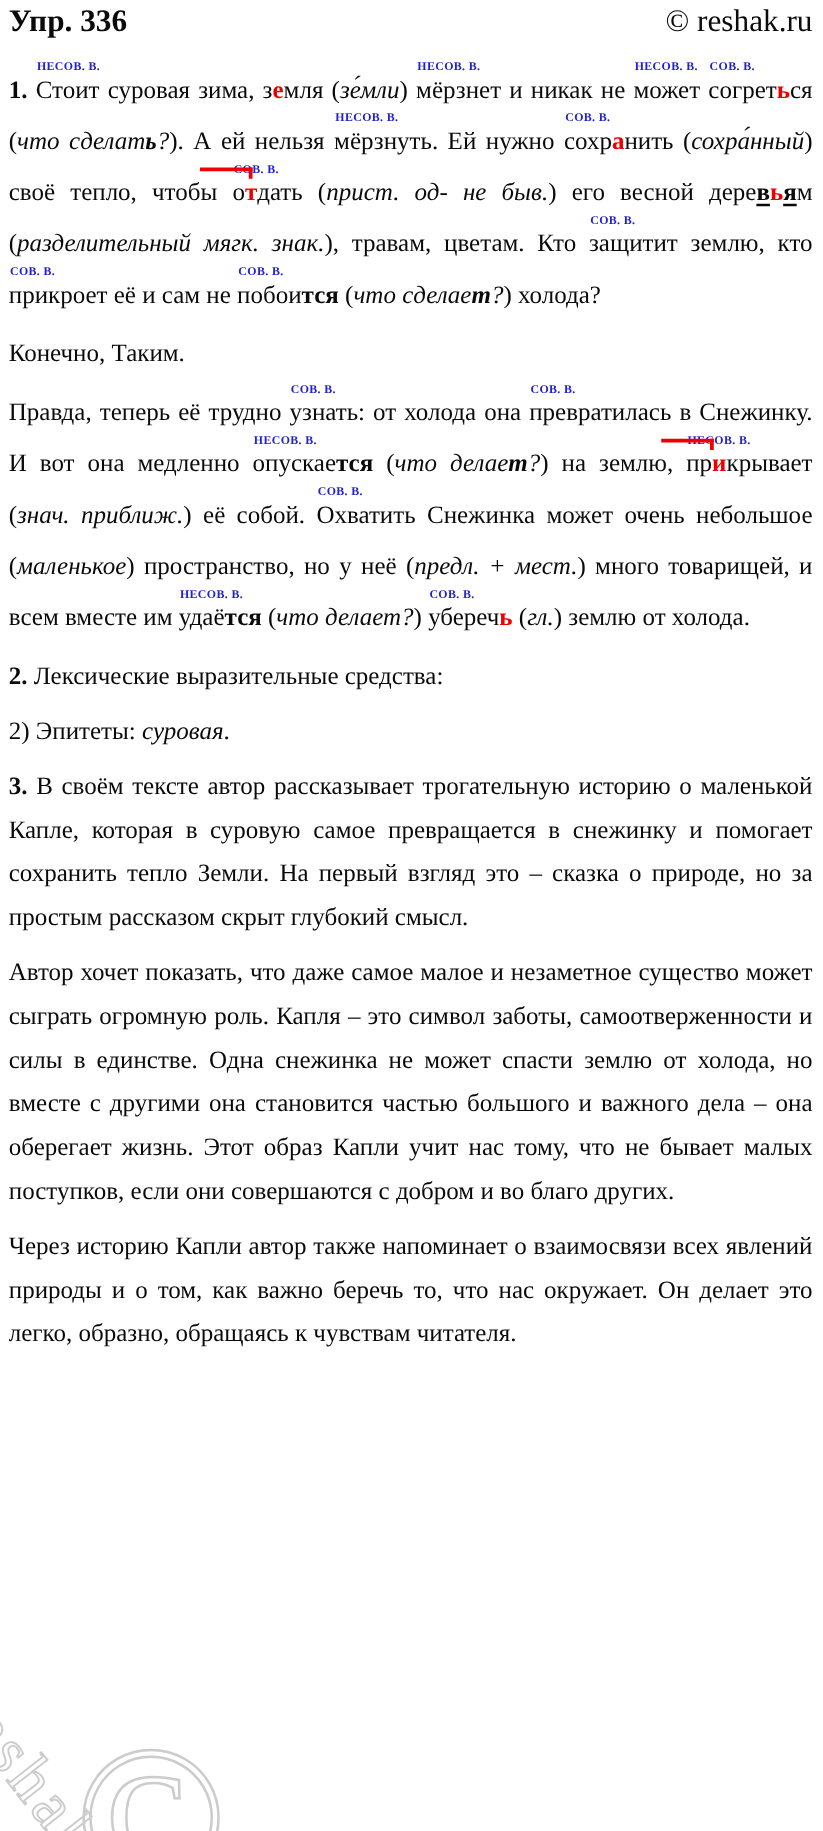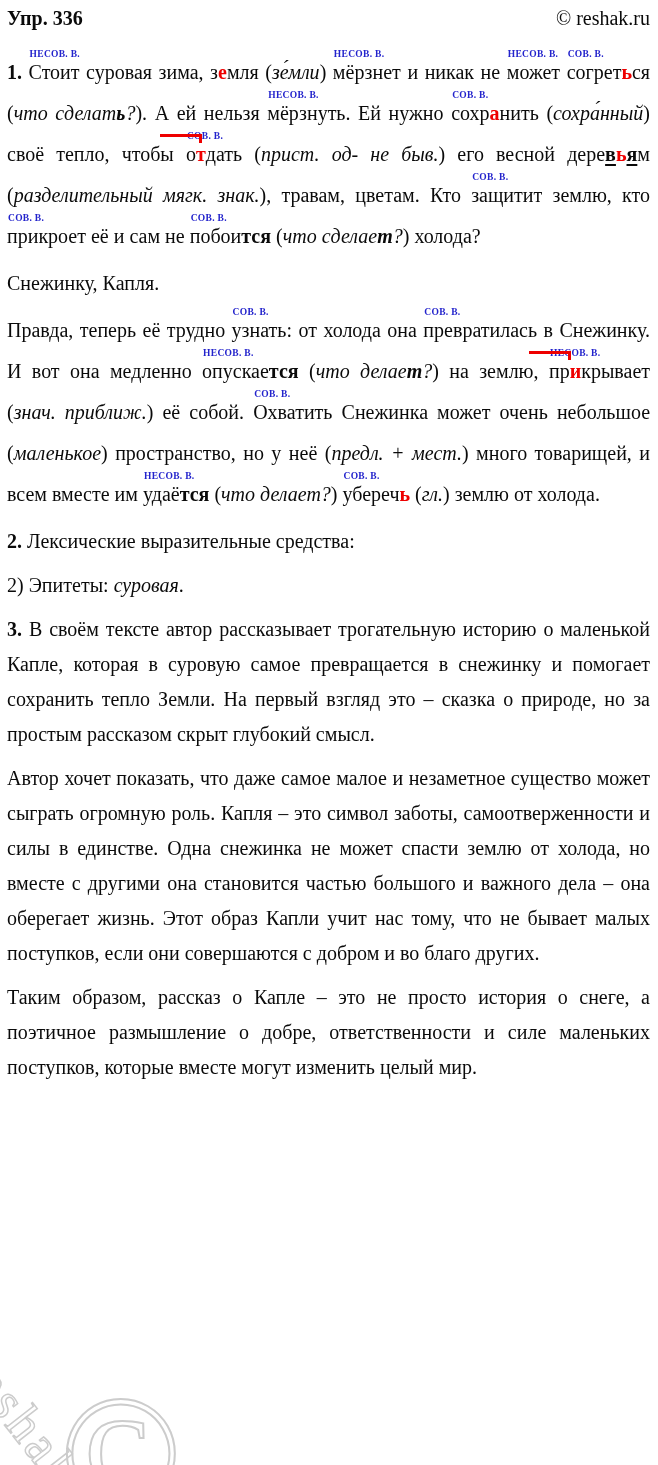--- a/index.html
+++ b/index.html
@@ -9,21 +9,21 @@
   }
   *{box-sizing:border-box;}
   html,body{margin:0;padding:0;}
   body{
     width:658px;height:1465px;overflow:hidden;position:relative;
     background:#ffffff;color:#0a0a0a;
     font-family:"Liberation Serif", serif;
   }
   .content{position:relative;z-index:1;padding:6px 8px 0 7px;}
   .hdr{display:flex;justify-content:space-between;align-items:baseline;
-       font-size:20px;line-height:24px;margin-bottom:22px;}
+       font-size:25px;line-height:24px;margin-bottom:22px;}
   .hdr-title{font-weight:bold;}
   p.para{margin:0 0 9px 0;font-size:20px;line-height:35px;text-align:justify;}
   p.para.annotated{line-height:41px;}
   .i{font-style:italic;margin-top:16px;}
   .b{font-weight:bold;}
   .bi{font-weight:bold;font-style:italic;}
   .r{color:var(--hl-red);font-weight:bold;}
   .u{font-weight:bold;text-decoration:underline;text-underline-offset:3px;}
   .aw{position:relative;white-space:nowrap;}
   .ann{
@@ -59,21 +59,21 @@
   <div class="wm-copy">©</div>
 </div>
 
 <div class="content">
   <div class="hdr">
     <span class="hdr-title">Упр. 336</span>
     <span class="hdr-copy">© reshak.ru</span>
   </div>
   <div id="paras">
       <p class="para annotated"><span class="b">1.</span><span> </span><span class="aw"><span class="ann">НЕСОВ. В.</span><span>Стоит</span></span><span> суровая зима, з</span><span class="r">е</span><span>мля (</span><span class="i">зе́мли</span><span>) </span><span class="aw"><span class="ann">НЕСОВ. В.</span><span>мёрзнет</span></span><span> и никак не </span><span class="aw"><span class="ann">НЕСОВ. В.</span><span>может</span></span><span> </span><span class="aw"><span class="ann">СОВ. В.</span><span>согрет</span><span class="r">ь</span><span>ся</span></span><span> (</span><span class="i">что сделат</span><span class="bi">ь</span><span class="i">?</span><span>). А ей нельзя </span><span class="aw"><span class="ann">НЕСОВ. В.</span><span>мёрзнуть</span></span><span>. Ей нужно </span><span class="aw"><span class="ann">СОВ. В.</span><span>сохр</span><span class="r">а</span><span>нить</span></span><span> (</span><span class="i">сохра́нный</span><span>) своё тепло, чтобы </span><span class="aw"><span class="ann">СОВ. В.</span><span class="prefix-mark pm-ot"></span><span>о</span><span class="r">т</span><span>дать</span></span><span> (</span><span class="i">прист. од- не быв.</span><span>) его весной </span><span class="aw"><span>дере</span><span class="u">в</span><span class="r">ь</span><span class="u">я</span><span>м</span></span><span> (</span><span class="i">разделительный мягк. знак.</span><span>), травам, цветам. Кто </span><span class="aw"><span class="ann">СОВ. В.</span><span>защитит</span></span><span> землю, кто </span><span class="aw"><span class="ann">СОВ. В.</span><span>прикроет</span></span><span> её и сам не </span><span class="aw"><span class="ann">СОВ. В.</span><span>побои</span><span class="b">тся</span></span><span> (</span><span class="i">что сделае</span><span class="bi">т</span><span class="i">?</span><span>) холода?</span></p>
-      <p class="para"><span>Снежинку, Капля.</span></p>
+      <p class="para"><span>Конечно, Таким.</span></p>
       <p class="para annotated"><span>Правда, теперь её трудно </span><span class="aw"><span class="ann">СОВ. В.</span><span>узнать</span></span><span>: от холода она </span><span class="aw"><span class="ann">СОВ. В.</span><span>превратилась</span></span><span> в Снежинку. И вот она медленно </span><span class="aw"><span class="ann">НЕСОВ. В.</span><span>опускае</span><span class="b">тся</span></span><span> (</span><span class="i">что делае</span><span class="bi">т</span><span class="i">?</span><span>) на землю, </span><span class="aw"><span class="ann">НЕСОВ. В.</span><span class="prefix-mark pm-pri"></span><span>пр</span><span class="r">и</span><span>крывает</span></span><span> (</span><span class="i">знач. приближ.</span><span>) её собой. </span><span class="aw"><span class="ann">СОВ. В.</span><span>Охватить</span></span><span> Снежинка может очень небольшое (</span><span class="i">маленькое</span><span>) пространство, но у неё (</span><span class="i">предл. + мест.</span><span>) много товарищей, и всем вместе им </span><span class="aw"><span class="ann">НЕСОВ. В.</span><span>удаё</span><span class="b">тся</span></span><span> (</span><span class="i">что делает?</span><span>) </span><span class="aw"><span class="ann">СОВ. В.</span><span>убереч</span><span class="r">ь</span></span><span> (</span><span class="i">гл.</span><span>) землю от холода.</span></p>
       <p class="para"><span class="b">2.</span><span> Лексические выразительные средства:</span></p>
       <p class="para"><span>2) Эпитеты: </span><span class="i">суровая</span><span>.</span></p>
       <p class="para"><span class="b">3.</span><span> В своём тексте автор рассказывает трогательную историю о маленькой Капле, которая в суровую самое превращается в снежинку и помогает сохранить тепло Земли. На первый взгляд это – сказка о природе, но за простым рассказом скрыт глубокий смысл.</span></p>
       <p class="para"><span>Автор хочет показать, что даже самое малое и незаметное существо может сыграть огромную роль. Капля – это символ заботы, самоотверженности и силы в единстве. Одна снежинка не может спасти землю от холода, но вместе с другими она становится частью большого и важного дела – она оберегает жизнь. Этот образ Капли учит нас тому, что не бывает малых поступков, если они совершаются с добром и во благо других.</span></p>
-      <p class="para"><span>Таким образом, рассказ о Капле – это не просто история о снеге, а поэтичное размышление о добре, ответственности и силе маленьких поступков, которые вместе могут изменить целый мир.</span></p>
+      <p class="para"><span>Через историю Капли автор также напоминает о взаимосвязи всех явлений природы и о том, как важно беречь то, что нас окружает. Он делает это легко, образно, обращаясь к чувствам читателя.</span></p>
     </div>
 </div>
 
 </body></html>

